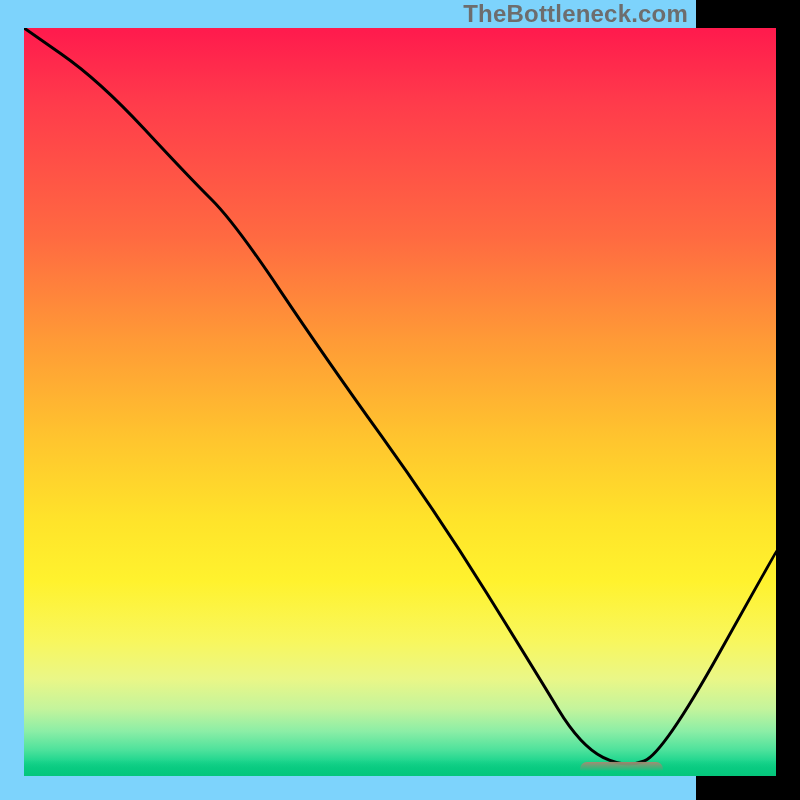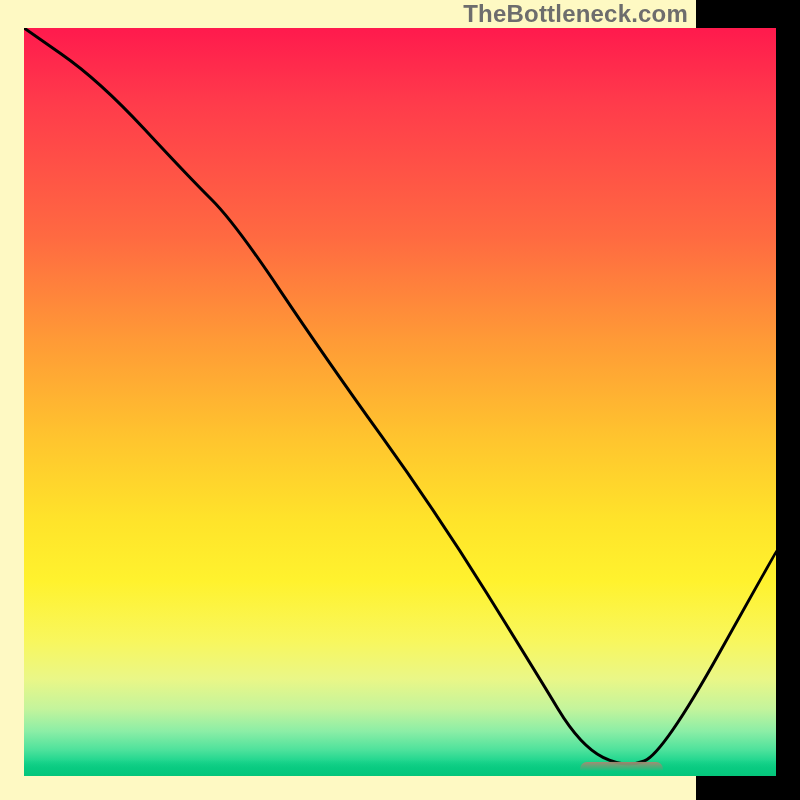--- a/index.html
+++ b/index.html
@@ -7,21 +7,21 @@
     padding: 0;
     width: 800px;
     height: 800px;
     background: #000;
     overflow: hidden;
   }
   .frame {
     position: relative;
     width: 696px;
     height: 800px;
-    background: #fef9c3;
+    background: #7dd3fc;
   }
   .watermark {
     position: absolute;
     top: 0;
     right: 8px;
     font-family: Arial, Helvetica, sans-serif;
     font-size: 24px;
     font-weight: bold;
     color: #6d6d6d;
     letter-spacing: 0.2px;

